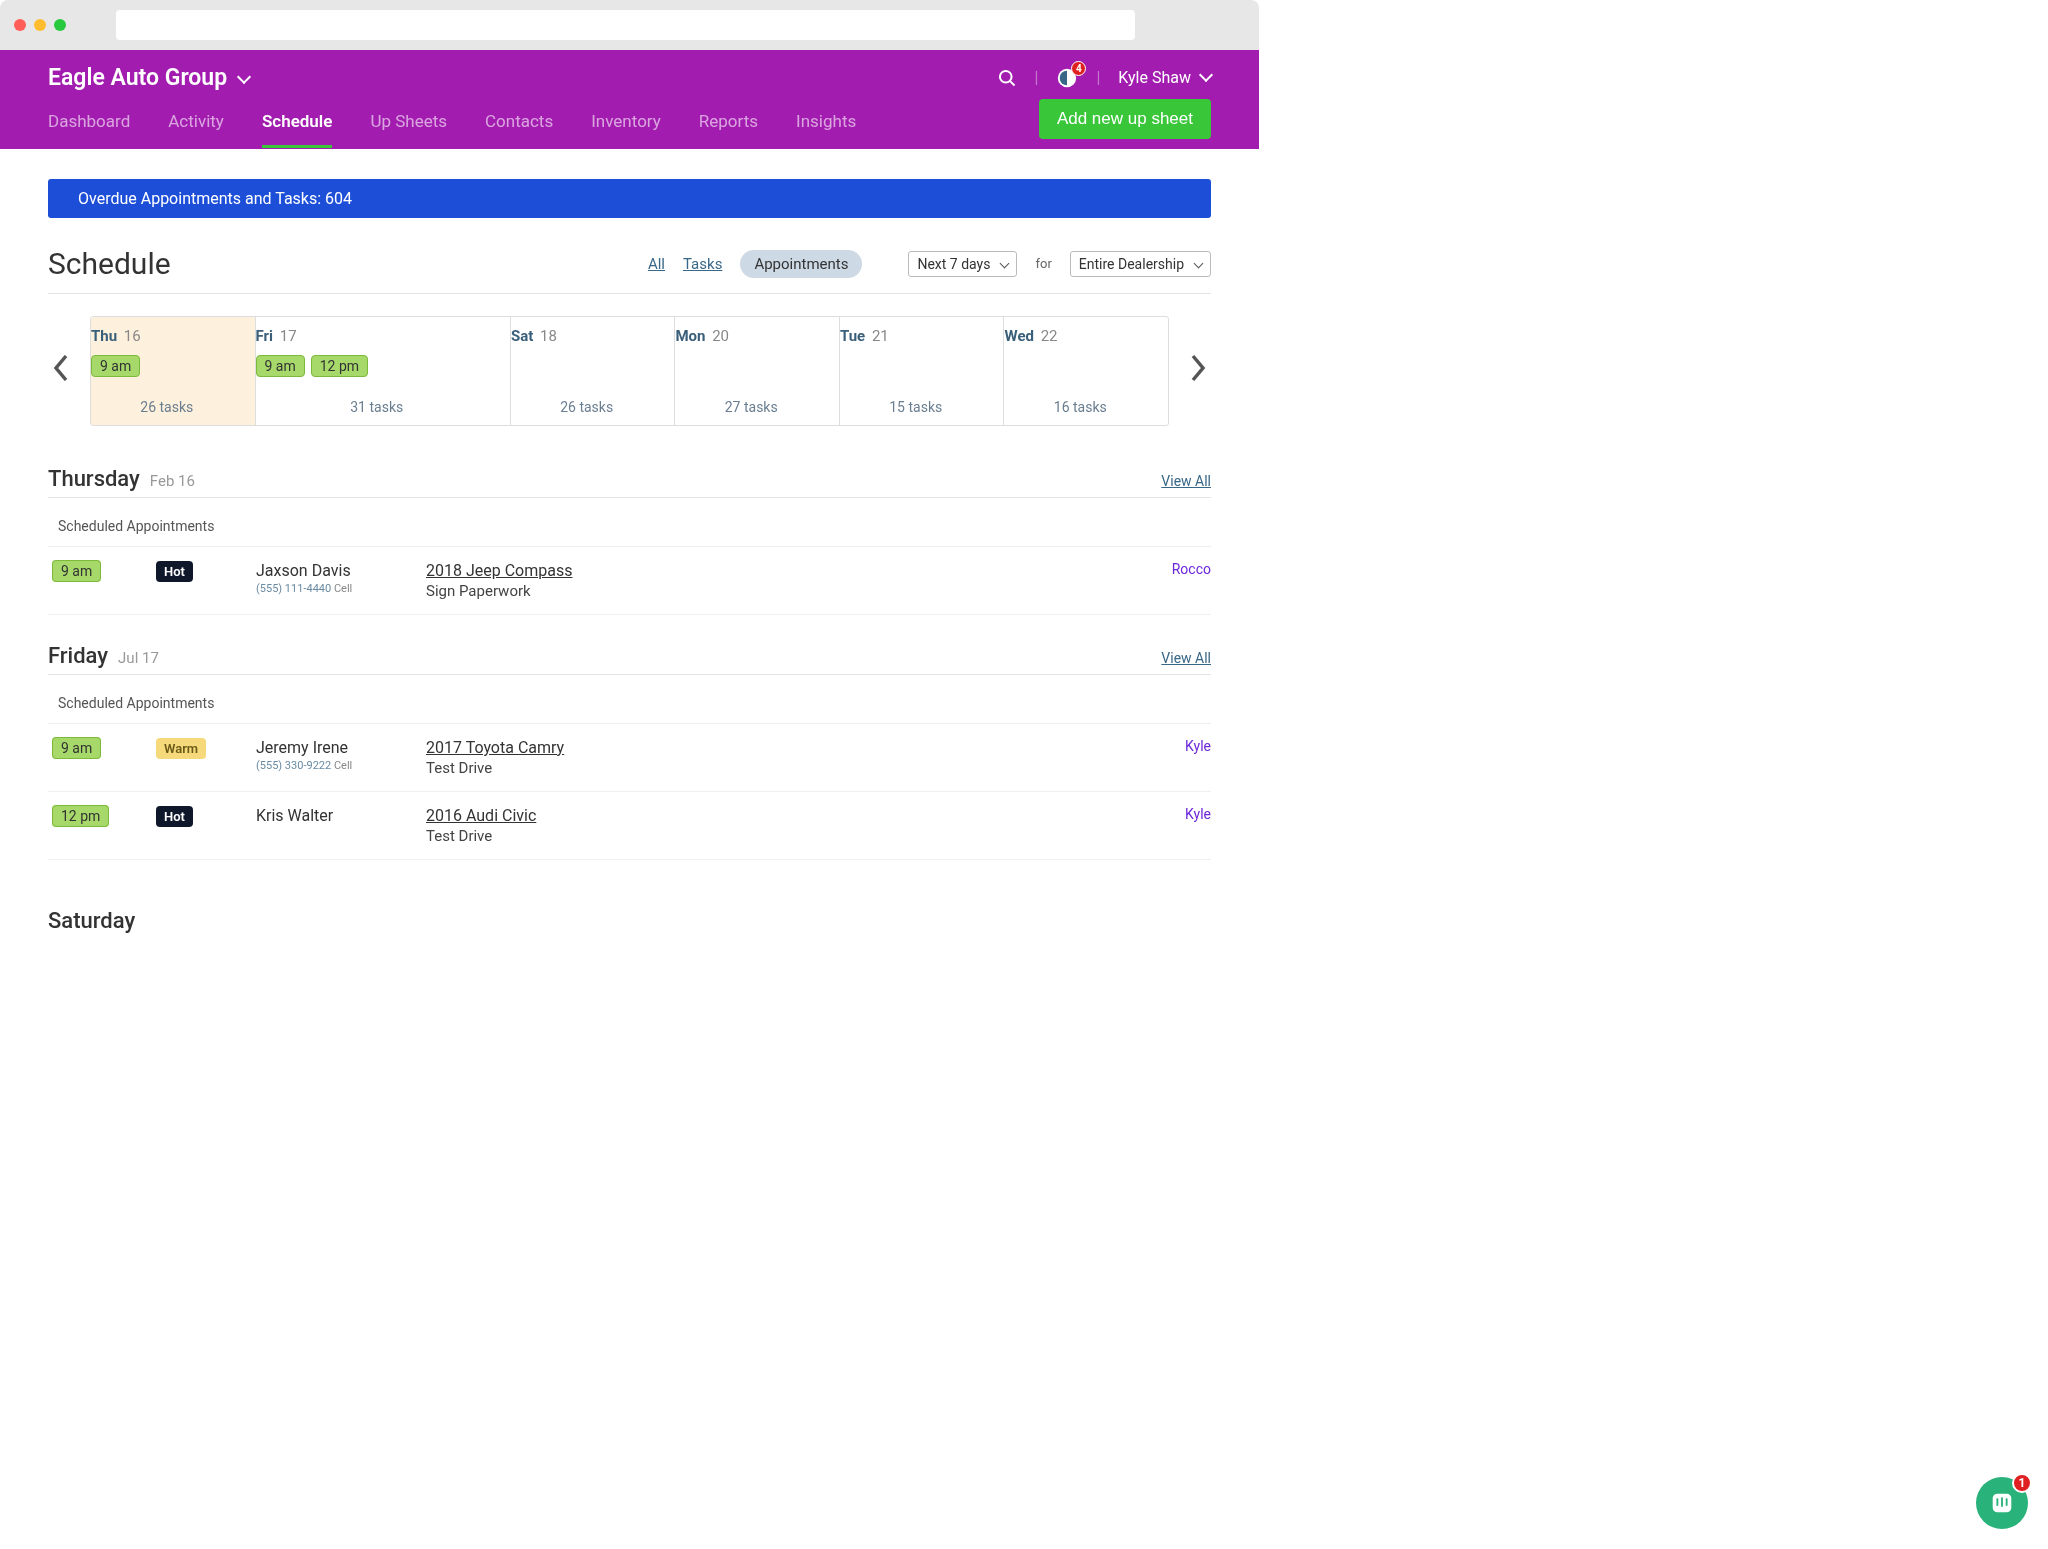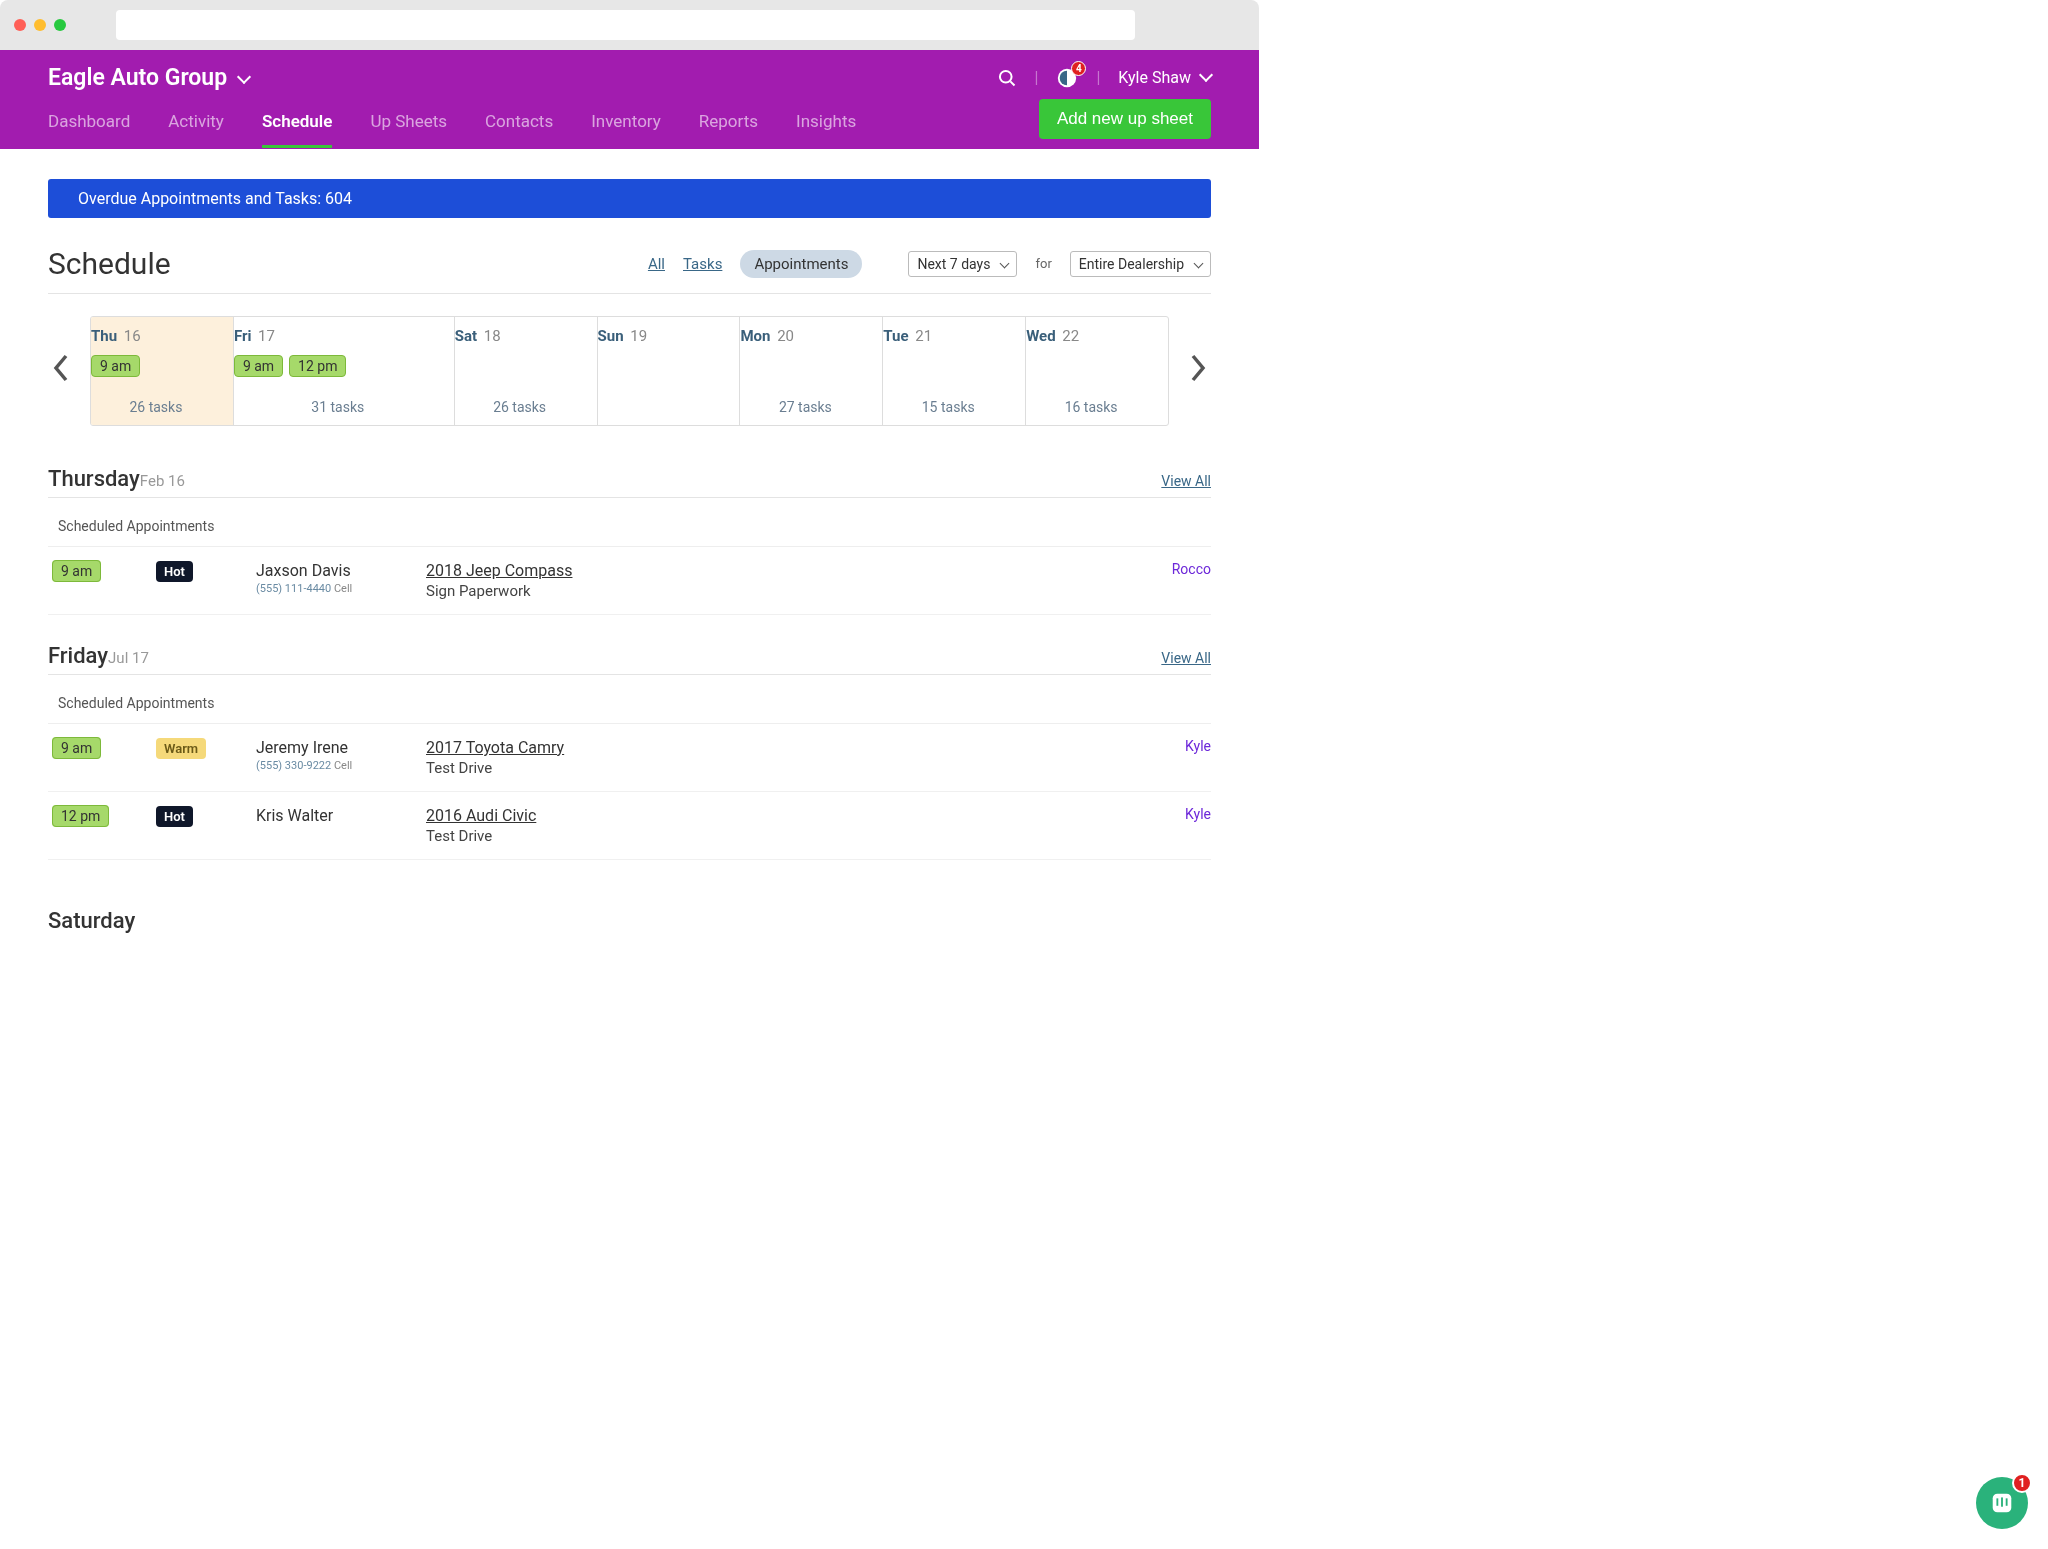--- a/index.html
+++ b/index.html
@@ -236,21 +236,21 @@
 
   
   .day-section { margin-bottom: 28px; }
   .day-section-head {
     display: flex;
     align-items: baseline;
     justify-content: space-between;
     border-bottom: 1px solid #e4e4e4;
     padding-bottom: 6px;
   }
-  .day-section-head .left { display: flex; align-items: baseline; }
+  .day-section-head .left { display: flex; align-items: baseline; gap: 10px;}
   .day-name { font-size: 22px; font-weight: 500; color: #333;}
   .day-date { font-size: 15px; color: #999; }
   .view-all { color: #396787; text-decoration: underline; font-size: 14px; cursor: pointer;}
   .section-sub {
     font-size: 14px;
     color: #555;
     padding: 20px 0 12px 10px;
     border-bottom: 1px solid #eee;
   }
   .appt-row {
@@ -420,25 +420,20 @@
             <span class="time-pill">12 pm</span>
           </div>
           <div class="tasks-count">31 tasks</div>
         </div>
         <div class="day-col">
           <div class="day-head"><b>Sat</b><span> 18</span></div>
           <div class="time-pills"></div>
           <div class="tasks-count">26 tasks</div>
         </div>
         <div class="day-col">
-          <div class="day-head"><b>Sun</b><span> 19</span></div>
-          <div class="time-pills"></div>
-          <div class="tasks-count"></div>
-        </div>
-        <div class="day-col">
           <div class="day-head"><b>Mon</b><span> 20</span></div>
           <div class="time-pills"></div>
           <div class="tasks-count">27 tasks</div>
         </div>
         <div class="day-col">
           <div class="day-head"><b>Tue</b><span> 21</span></div>
           <div class="time-pills"></div>
           <div class="tasks-count">15 tasks</div>
         </div>
         <div class="day-col">

